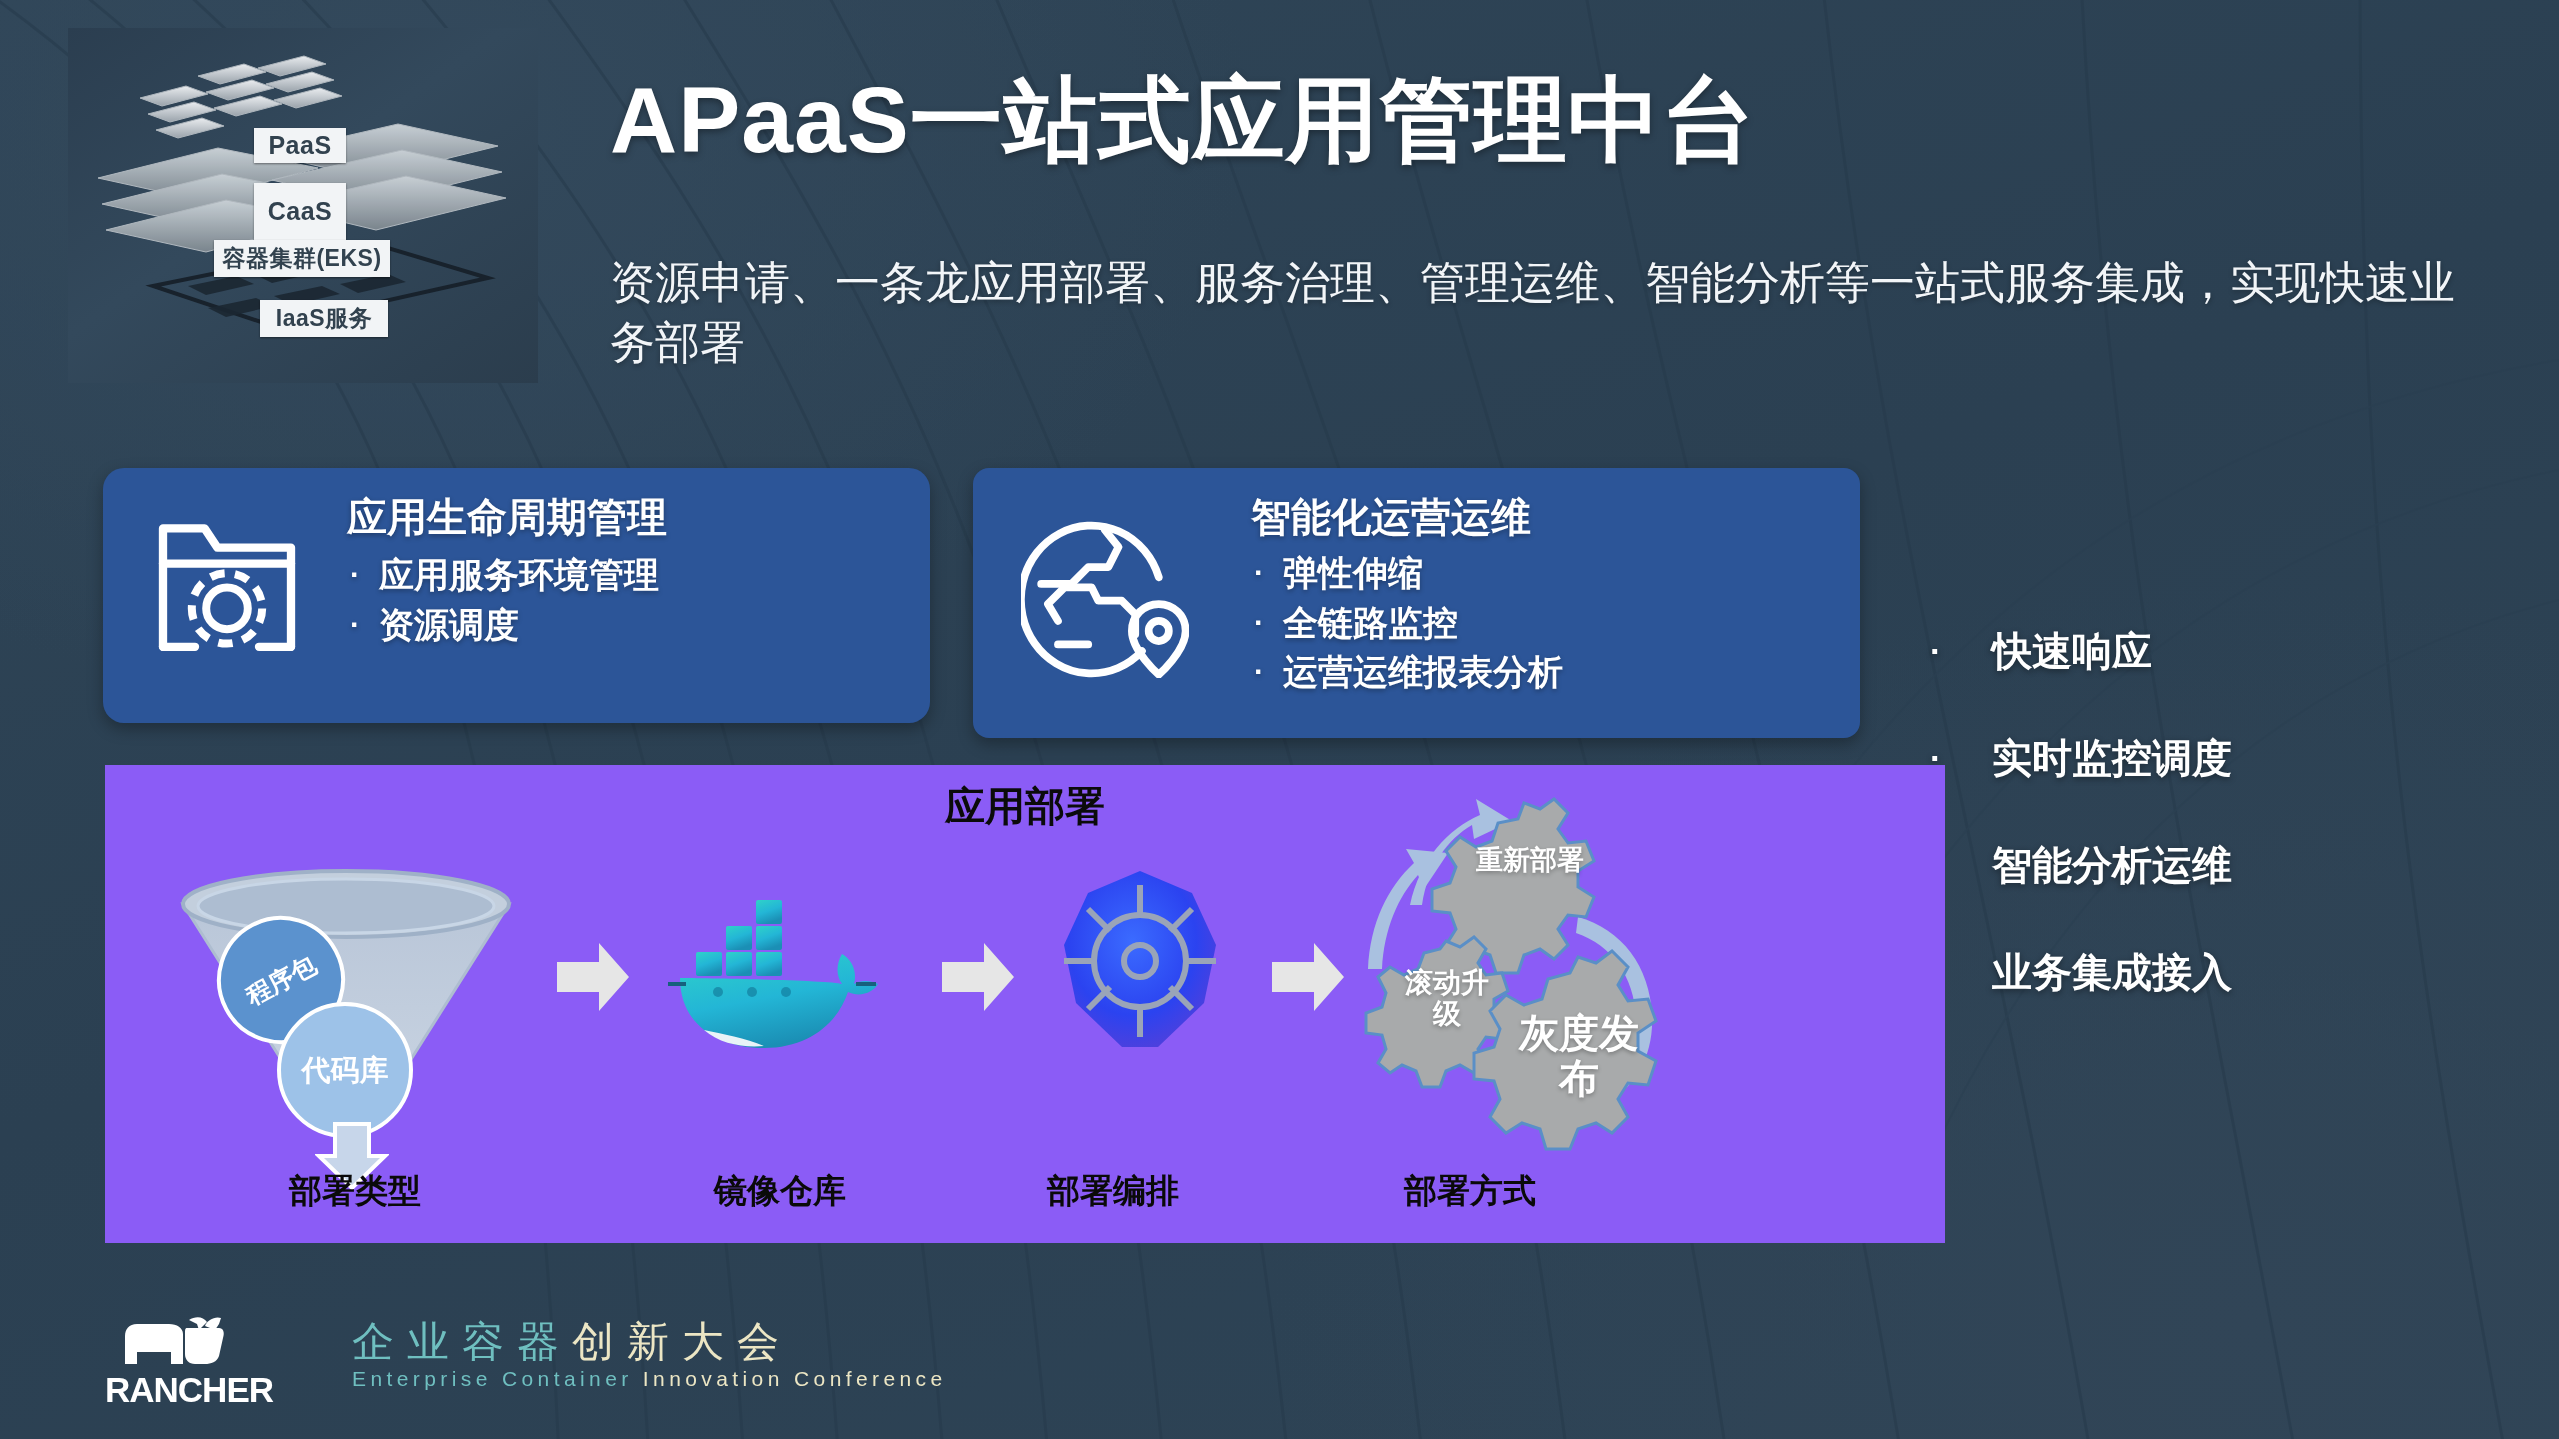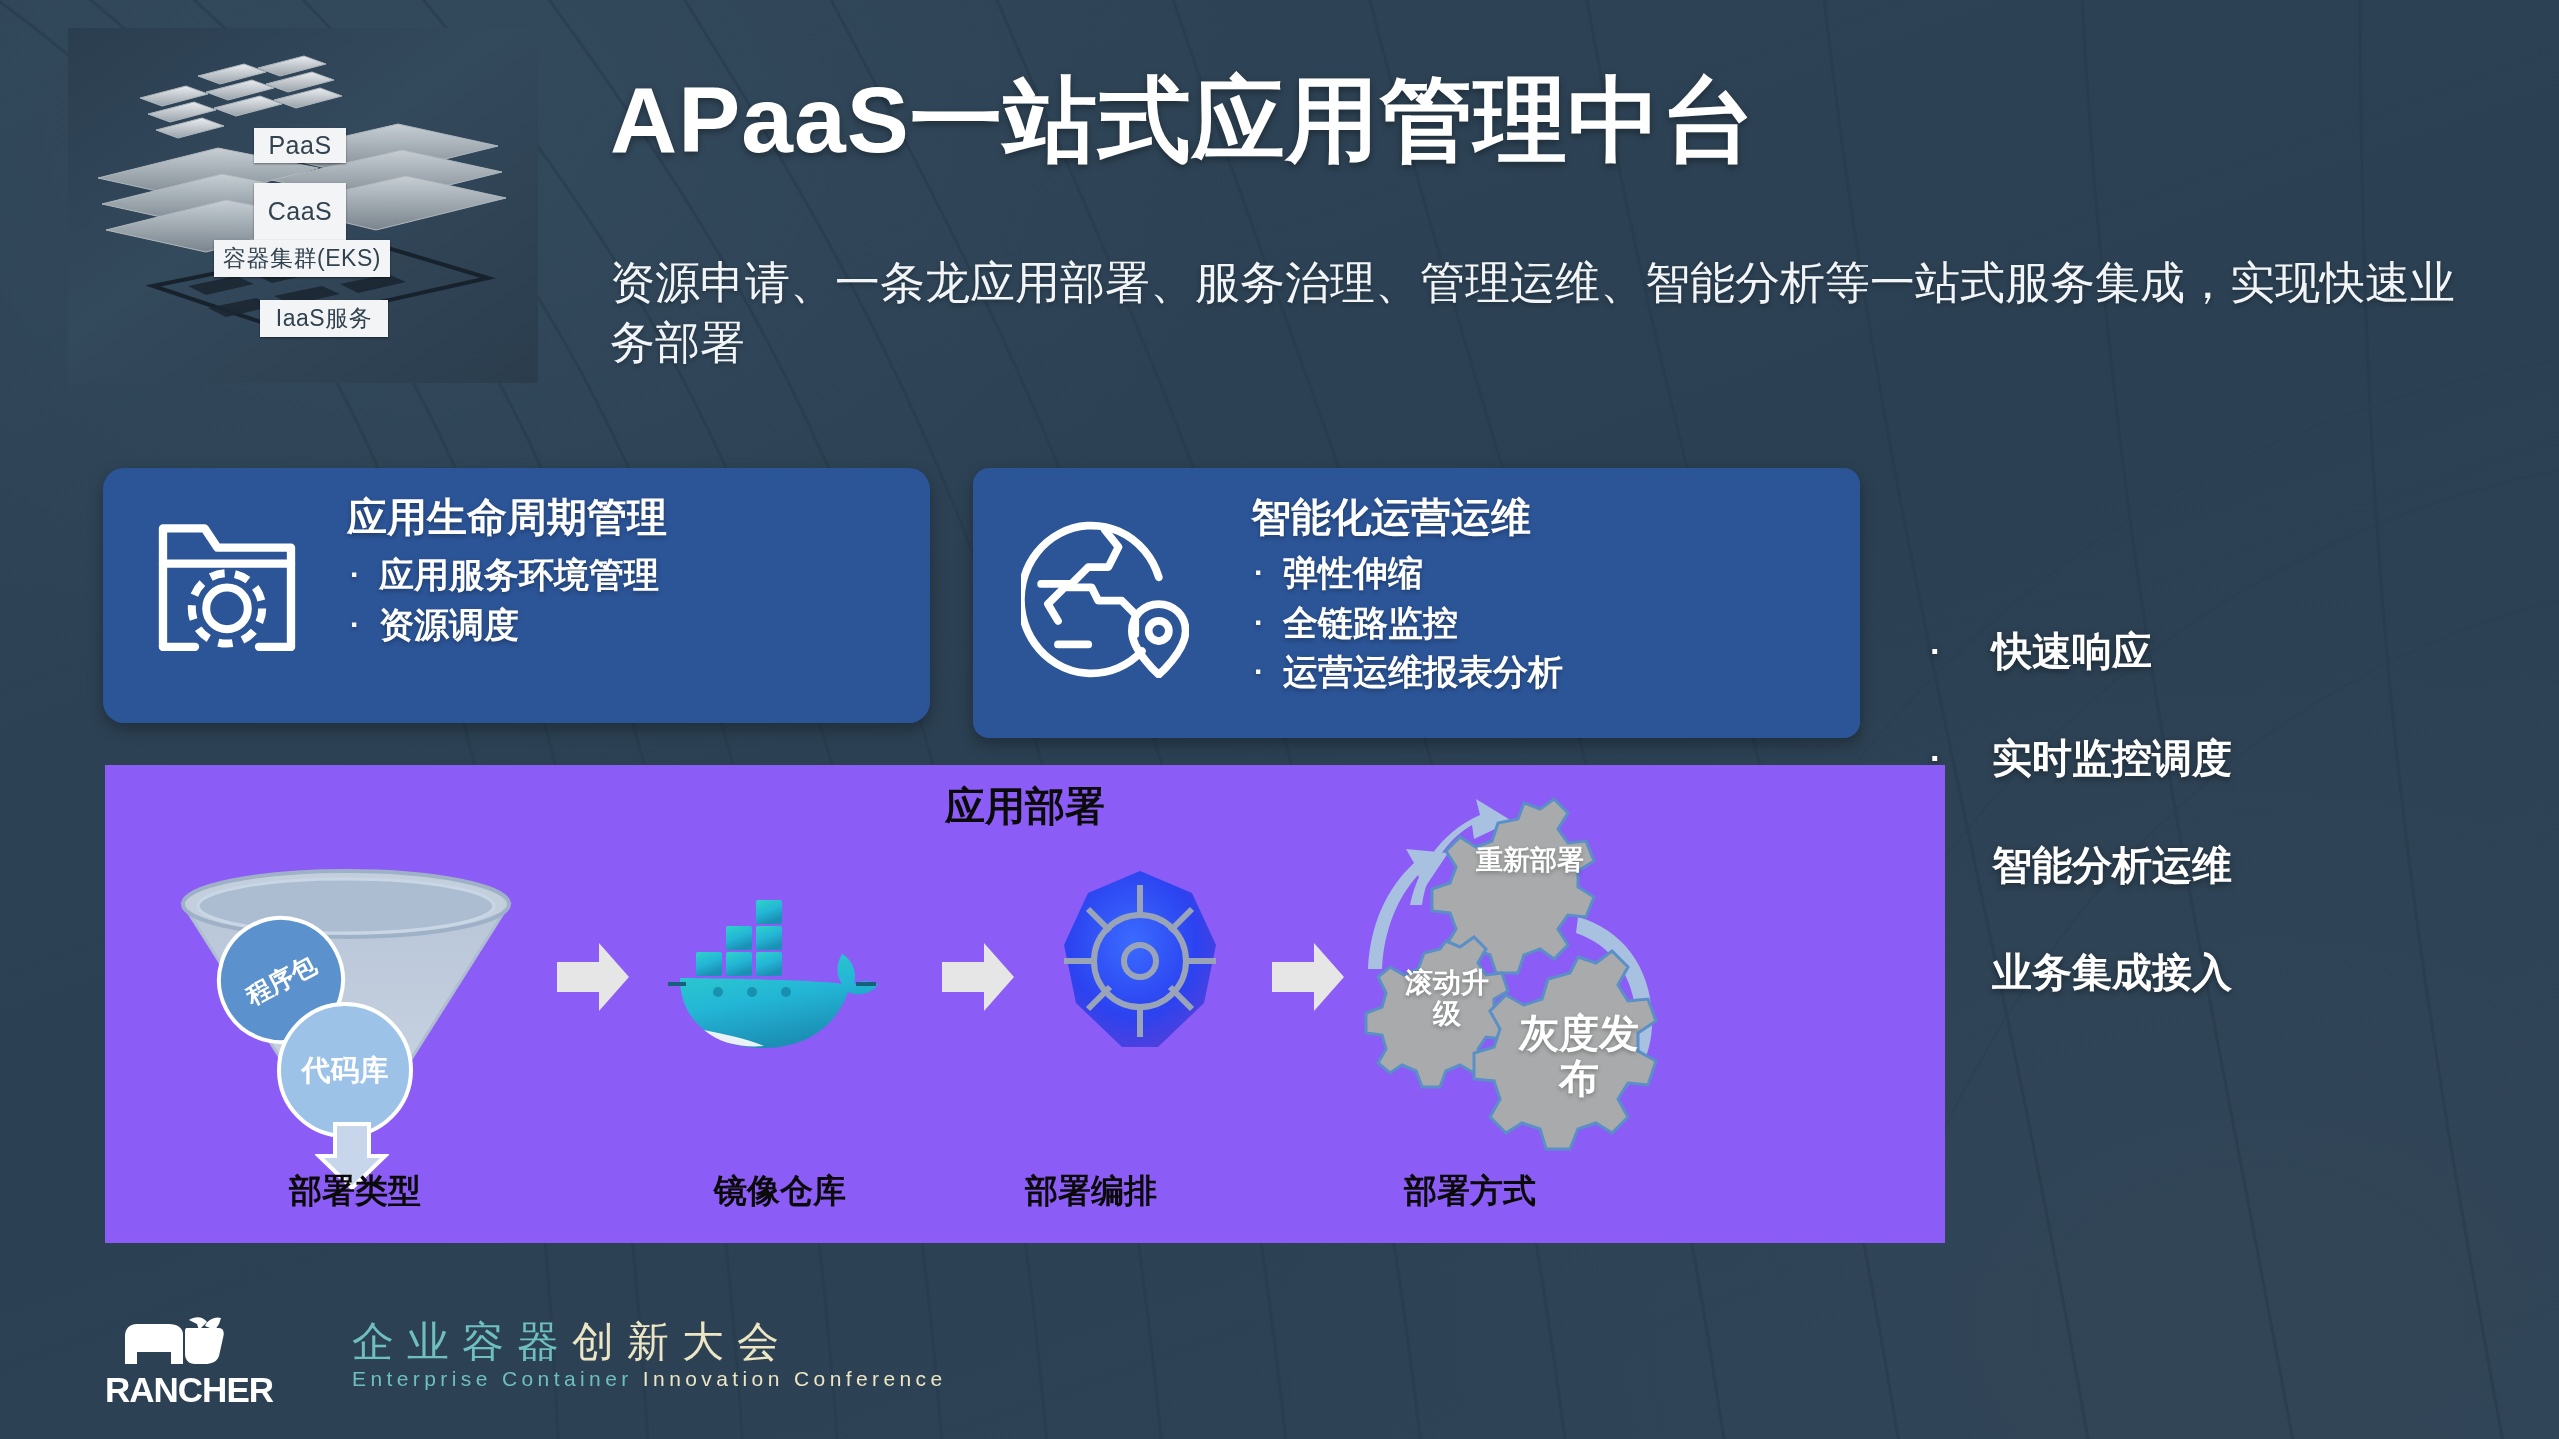--- a/index.html
+++ b/index.html
@@ -14,21 +14,21 @@
       radial-gradient(1400px 1000px at 16% 8%, #33495c 0%, rgba(51,73,92,0) 60%),
       radial-gradient(1600px 1200px at 88% 92%, #314557 0%, rgba(49,69,87,0) 62%),
       linear-gradient(160deg,#2f4557 0%,#2b4052 48%,#2e4456 100%);}
   .bg-lines{opacity:.55;}
 
   
   #thumb{position:absolute;left:68px;top:28px;width:470px;height:355px;
          background:linear-gradient(145deg,#2b3e50 0%,#33495c 45%,#2b3d4d 100%);
          overflow:hidden;}
   #thumb .stack-lbl{position:absolute;background:#f2f4f6;color:#32424f;
-        font-weight:400;text-align:center;letter-spacing:.5px;
+        font-weight:700;text-align:center;letter-spacing:.5px;
         box-shadow:0 1px 2px rgba(0,0,0,.45);white-space:nowrap;}
 
   
   #title{position:absolute;left:610px;top:72px;color:#ffffff;
          font-size:93px;font-weight:700;letter-spacing:1px;line-height:1.05;
          text-shadow:0 3px 7px rgba(0,0,0,.35);}
   #subtitle{position:absolute;left:610px;top:253px;width:1860px;color:#f2f5f8;
          font-size:45px;line-height:1.33;font-weight:400;
          text-shadow:0 2px 5px rgba(0,0,0,.3);}
 
@@ -333,21 +333,21 @@
         <path d="M100,20 L100,50"></path>
           <path d="M100,142 L100,172"></path>
         <path d="M24,96 L54,96"></path>
           <path d="M146,96 L176,96"></path>
         <path d="M48,44 L70,66"></path>
           <path d="M130,122 L152,144"></path>
         <path d="M152,44 L130,66"></path>
           <path d="M70,122 L48,144"></path>
       </g>
     </svg>
-    <div class="stage-label" style="left:866px;top:404px;width:240px;">部署编排</div>
+    <div class="stage-label" style="left:888px;top:404px;width:240px;">部署编排</div>
 
     <svg class="big-arrow" style="left:1165px;top:175px;" viewBox="0 0 76 74">
       <polygon points="2,22 44,22 44,3 74,37 44,71 44,52 2,52" fill="#e6e6e6"></polygon>
     </svg>
 
     <div id="gears">
       <svg viewBox="0 0 360 380" width="360" height="380">
 
         <g fill="#a9c1e0">
           <path d="M60,118 C70,72 98,42 130,28 L126,12 L162,34 L124,52 L122,38 C98,52 78,78 72,118 Z"></path>

